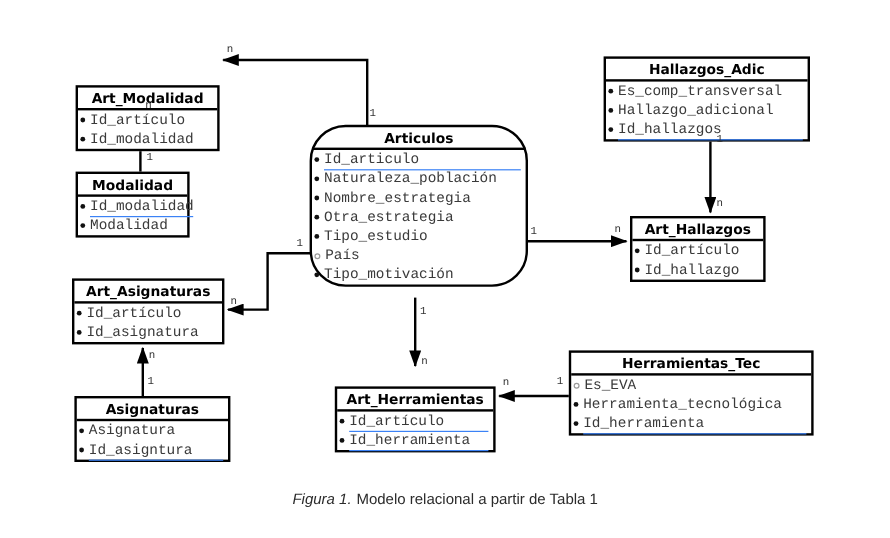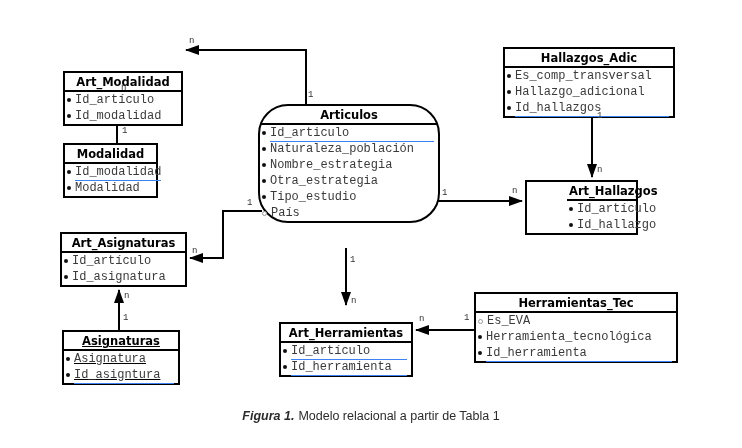--- a/index.html
+++ b/index.html
@@ -14,21 +14,21 @@
   .trow{display:flex;align-items:center;height:16px;padding:0 4px 0 2px;}
   .ftext{font-family:"Liberation Mono","DejaVu Sans Mono",monospace;font-size:12px;
          color:#3a3a3a;white-space:nowrap;line-height:16px;}
   .trow.key .ftext{flex:1;border-bottom:1px solid #3b82f6;}
   .bullet{width:4px;height:4px;border-radius:50%;background:#111;margin-right:4px;flex:0 0 auto;}
   .bullet.hollow{background:#fff;border:1px solid #9a9a9a;width:3px;height:3px;}
   .card{position:absolute;z-index:3;font-family:"Liberation Mono","DejaVu Sans Mono",monospace;
         font-size:9px;color:#333;line-height:9px;}
   .caption{position:absolute;left:0;top:409px;width:742px;text-align:center;z-index:2;
            font-size:12.5px;color:#2b2b2b;}
-  .cap-label{font-weight:bold;font-style:italic;margin-right:4px;}
+  .cap-label{font-weight:normal;font-style:italic;margin-right:4px;}
 </style>
 </head>
 <body>
 
 <div id="stage">
   <svg id="wires" width="742" height="448" xmlns="http://www.w3.org/2000/svg">
     <defs>
       <marker id="arrow" markerUnits="userSpaceOnUse" markerWidth="14" markerHeight="10" refX="13" refY="5" orient="auto">
         <path d="M0,0 L14,5 L0,10 z" fill="#000"></path>
       </marker>
@@ -99,22 +99,26 @@
           <span class="ftext">Otra_estrategia</span>
         </div>
         <div class="trow">
           <span class="bullet"></span>
           <span class="ftext">Tipo_estudio</span>
         </div>
         <div class="trow">
           <span class="bullet hollow"></span>
           <span class="ftext">País</span>
         </div>
+        <div class="trow">
+          <span class="bullet"></span>
+          <span class="ftext">Tipo_motivación</span>
+        </div>
       </div>
-      <div class="table" style="left: 525px; top: 180px; width: 113px; padding-left: 40px;">
+      <div class="table" style="left: 525px; top: 180px; width: 113px;">
         <div class="thead">Art_Hallazgos</div>
         <div class="trow">
           <span class="bullet"></span>
           <span class="ftext">Id_artículo</span>
         </div>
         <div class="trow">
           <span class="bullet"></span>
           <span class="ftext">Id_hallazgo</span>
         </div>
       </div>
@@ -122,21 +126,21 @@
         <div class="thead">Art_Asignaturas</div>
         <div class="trow">
           <span class="bullet"></span>
           <span class="ftext">Id_artículo</span>
         </div>
         <div class="trow">
           <span class="bullet"></span>
           <span class="ftext">Id_asignatura</span>
         </div>
       </div>
-      <div class="table" style="left: 62px; top: 330px; width: 118px; text-decoration: underline;">
+      <div class="table" style="left: 62px; top: 330px; width: 130px;">
         <div class="thead">Asignaturas</div>
         <div class="trow">
           <span class="bullet"></span>
           <span class="ftext">Asignatura</span>
         </div>
         <div class="trow key">
           <span class="bullet"></span>
           <span class="ftext">Id_asigntura</span>
         </div>
       </div>

